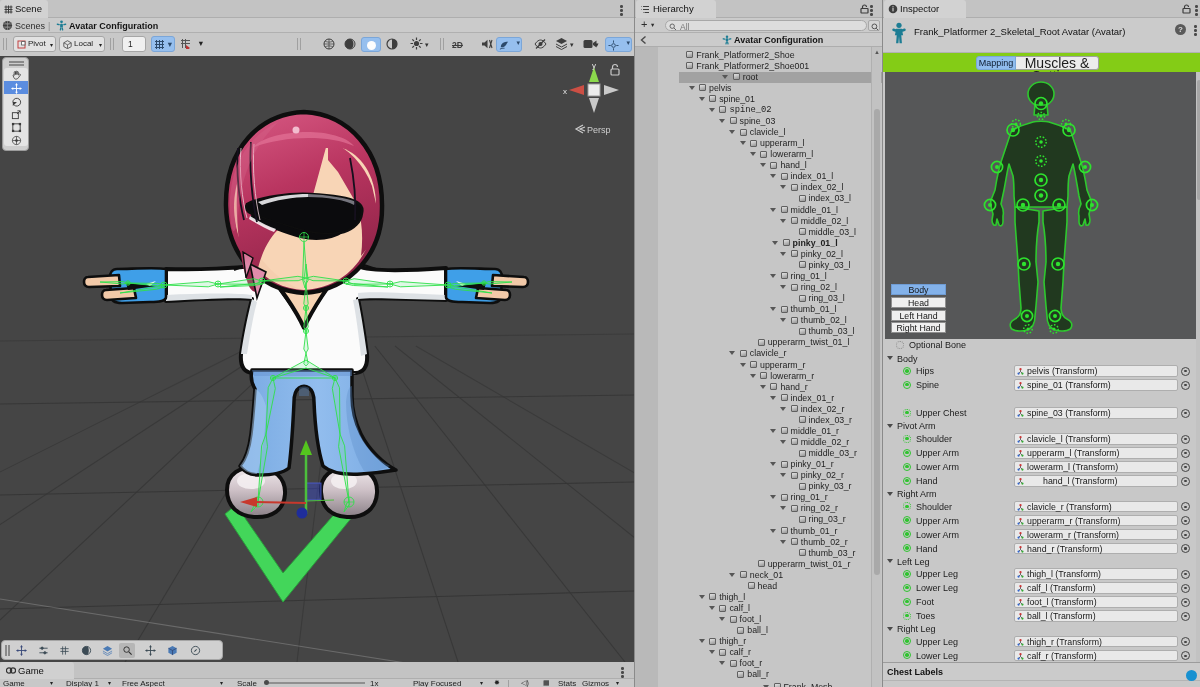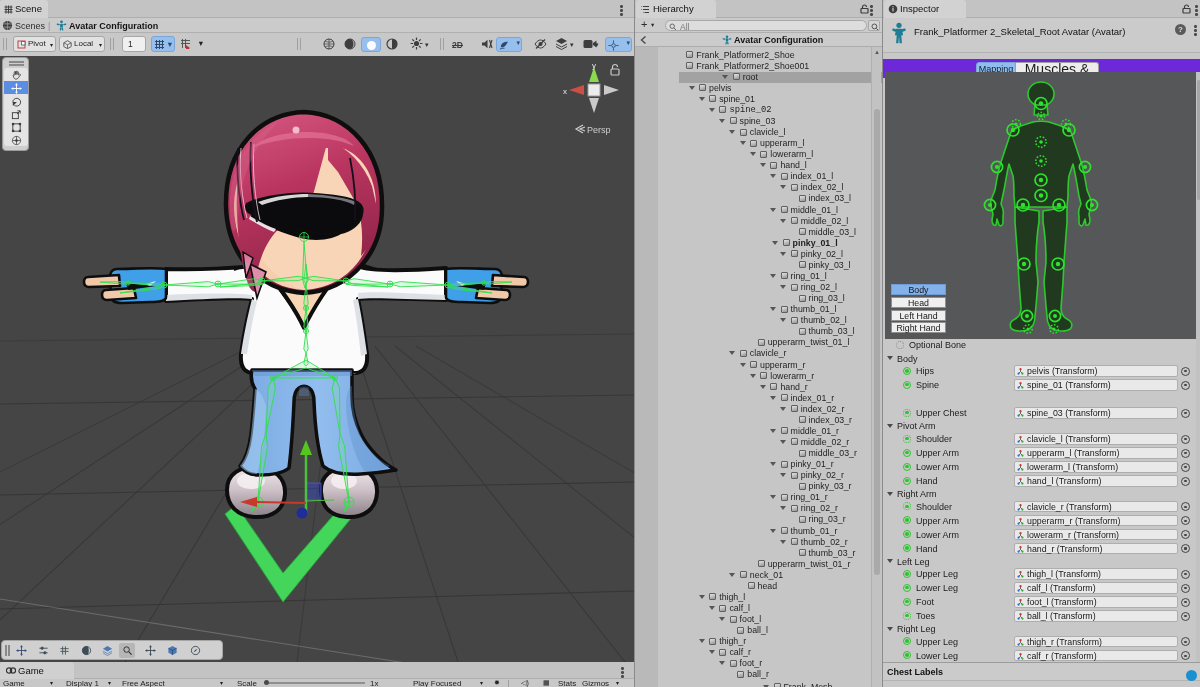--- a/index.html
+++ b/index.html
@@ -24,21 +24,21 @@
 #hierhead{position:absolute;left:0;top:33px;width:248px;height:14px;background:#cbcbcb;border-bottom:1px solid #adadad}
 #tree{position:absolute;left:0;top:47px;width:248px;height:640px;overflow:hidden;background:#c6c6c6}
 #gutter{position:absolute;left:0;top:0;width:23px;height:640px;background:#b9b9b9}
 .trow{position:absolute;height:11px;font-size:8.8px;color:#1f1f1f;line-height:11px;white-space:nowrap}
 .tri{position:absolute;top:3px;width:0;height:0;border-left:3.5px solid transparent;border-right:3.5px solid transparent;border-top:4.5px solid #565656}
 .cube{position:absolute;top:1.5px;width:7px;height:7px;border:1px solid #606060;border-radius:1px;background:linear-gradient(160deg,#d6d6d6 20%,#9c9c9c 90%)}
 .lbl{position:absolute;top:0}
 
 #inspane{left:882px;top:0;width:318px;height:687px;background:#c8c8c8;border-left:1px solid #8a8a8a}
 #inshead{position:absolute;left:0;top:18px;width:318px;height:35px;background:#cbcbcb;border-bottom:1px solid #b2b2b2;font-size:9.5px;color:#111}
-#maptabs{position:absolute;left:0;top:59px;width:318px;height:19px;background:#6d28d9}
+#maptabs{position:absolute;left:0;top:53px;width:318px;height:19px;background:#84cc16}
 #mapbox{position:absolute;left:2px;top:72px;width:315px;height:267px;background:#565758}
 .mbtn{position:absolute;left:6px;width:55px;height:11px;background:#efefef;border:1px solid #8f8f8f;font-size:8.8px;color:#151515;text-align:center;line-height:10px}
 .irow{position:absolute;left:0;height:13px;font-size:9px;color:#1c1c1c;line-height:13px;white-space:nowrap}
 .ihdr{position:absolute;left:0;height:12px;font-size:9px;color:#1c1c1c;line-height:12px}
 .field{position:absolute;left:131px;top:0.5px;width:164px;height:11.5px;background:#e9e9e9;border:1px solid #aeaeae;border-radius:2px;font-size:8.8px;color:#161616;line-height:10px;padding-left:11px}
 .oc{position:absolute;width:8px;height:8px;border-radius:50%;border:1.8px solid #2fc42f}
 .oc i{position:absolute;left:1.2px;top:1.2px;width:3.6px;height:3.6px;border-radius:50%;background:#2fc42f}
 .od{border-style:dotted}
 .pick{position:absolute;left:298px;top:2px;width:9px;height:9px;border:1.1px solid #444;border-radius:50%}
 .pick i{position:absolute;left:2.4px;top:2.4px;width:2.2px;height:2.2px;border-radius:50%;background:#444}
@@ -1064,21 +1064,21 @@
 <div class="irow" style="top:135.6px;width:318px">
           <span class="oc" style="left:20px;top:2px">
             <i></i>
           </span>
           <span class="lbl" style="left:33px;top:0.5px">Hand</span>
           <span class="field"><svg style="position:absolute;left:2px;top:2px" width="7" height="7" viewBox="0 0 8 8">
               <path d="M4 1.2 L4 4 M4 4 L1.6 6.5 M4 4 L6.4 6.5" stroke="#555" stroke-width="1"></path>
               <circle cx="4" cy="1.4" r="1.3" fill="#c33"></circle>
               <circle cx="1.8" cy="6.4" r="1.3" fill="#36c"></circle>
               <circle cx="6.2" cy="6.4" r="1.3" fill="#3a3"></circle>
-            </svg><span style="margin-left:1px">hand_l (Transform)</span></span>
+            </svg><span style="margin-left:17px">hand_l (Transform)</span></span>
           <span class="pick">
             <i></i>
           </span>
         </div>
 <div class="ihdr" style="top:149.1px;width:318px">
           <i class="tri" style="left:4px;top:3.5px;border-top-color:#4a4a4a"></i>
           <span class="lbl" style="left:14px;top:0">Right Arm</span>
         </div>
 <div class="irow" style="top:161.4px;width:318px">
           <span class="oc od" style="left:20px;top:2px">

